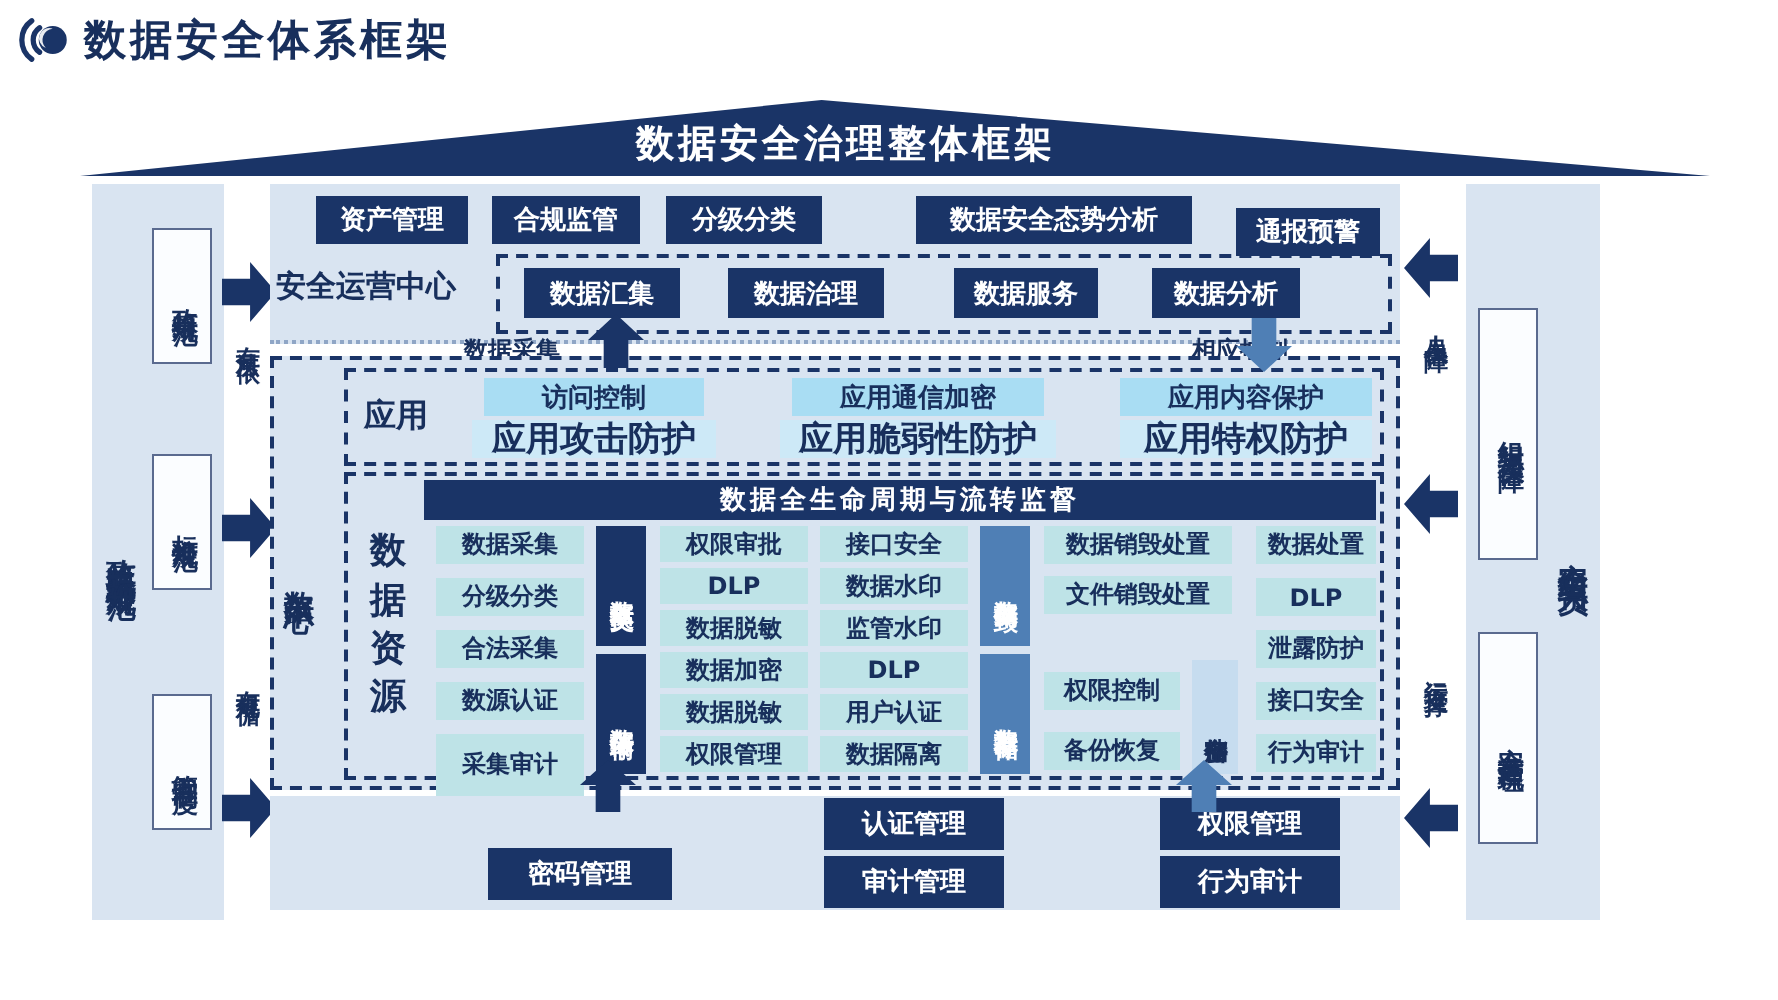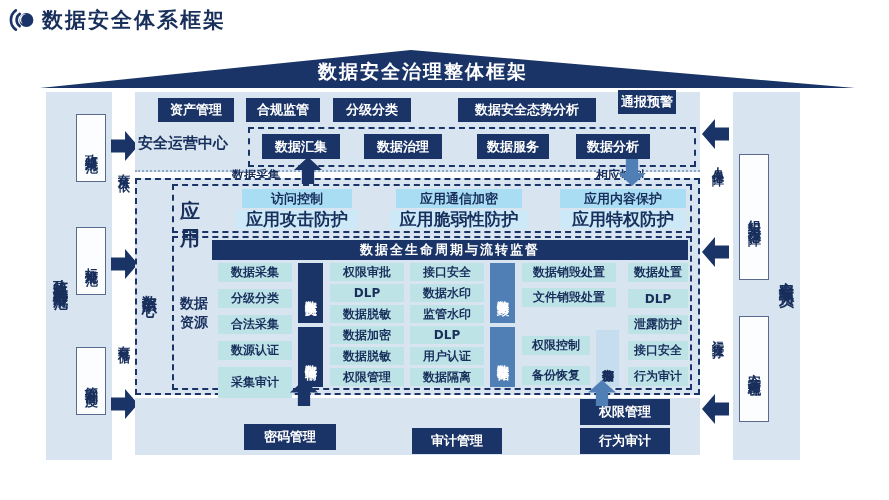--- a/index.html
+++ b/index.html
@@ -67,47 +67,47 @@
   <div class="abs al" style="left:702px;top:237px;width:27px;height:30px;"></div>
   <div class="abs al" style="left:702px;top:394px;width:27px;height:30px;"></div>
   <div class="abs vtext" style="left:709px;top:158px;font-size:12px;">人员保障</div>
   <div class="abs vtext" style="left:709px;top:330px;font-size:12px;">运行支撑</div>
 
   <div class="abs panel" style="left:135px;top:92px;width:565px;height:80px;border-bottom:2px dotted #8fa6c6;"></div>
   <div class="abs nbox" style="left:158px;top:98px;width:76px;height:24px;">资产管理</div>
   <div class="abs nbox" style="left:246px;top:98px;width:74px;height:24px;">合规监管</div>
   <div class="abs nbox" style="left:333px;top:98px;width:78px;height:24px;">分级分类</div>
   <div class="abs nbox" style="left:458px;top:98px;width:138px;height:24px;">数据安全态势分析</div>
-  <div class="abs nbox" style="left:618px;top:90px;width:58px;height:24px;">通报预警</div>
+  <div class="abs nbox" style="left:618px;top:104px;width:72px;height:24px;">通报预警</div>
   <div class="abs" style="left:138px;top:134px;width:108px;font-size:15px;font-weight:bold;color:var(--text);white-space:nowrap;">安全运营中心</div>
   <div class="abs dash" style="left:248px;top:127px;width:448px;height:40px;"></div>
   <div class="abs nbox" style="left:262px;top:134px;width:78px;height:25px;">数据汇集</div>
   <div class="abs nbox" style="left:364px;top:134px;width:78px;height:25px;">数据治理</div>
   <div class="abs nbox" style="left:477px;top:134px;width:72px;height:25px;">数据服务</div>
   <div class="abs nbox" style="left:576px;top:134px;width:74px;height:25px;">数据分析</div>
 
   <div class="abs flowlbl" style="left:232px;top:167px;">数据采集</div>
   <div class="abs au" style="left:294px;top:157px;width:28px;height:27px;background:var(--navy);z-index:5;"></div>
   <div class="abs flowlbl" style="left:556px;top:167px;margin-left:40px;">相应控制</div>
   <div class="abs ad" style="left:618px;top:159px;width:28px;height:27px;background:var(--blue);z-index:5;"></div>
 
   <div class="abs panel dash" style="left:135px;top:178px;width:565px;height:217px;"></div>
   <div class="abs vtext ctr" style="left:139px;top:178px;width:20px;height:217px;font-size:15px;">数据中心</div>
 
   <div class="abs dash" style="left:172px;top:184px;width:520px;height:49px;"></div>
-  <div class="abs ctr" style="left:180px;top:200px;width:36px;height:49px;font-size:20px;font-weight:bold;color:var(--text);">应用</div>
+  <div class="abs ctr" style="left:180px;top:184px;width:36px;height:49px;font-size:16px;font-weight:bold;color:var(--text);text-align:right;">应用</div>
   <div class="abs app1" style="left:242px;top:189px;width:110px;height:19px;">访问控制</div>
   <div class="abs app1" style="left:396px;top:189px;width:126px;height:19px;">应用通信加密</div>
   <div class="abs app1" style="left:560px;top:189px;width:126px;height:19px;">应用内容保护</div>
   <div class="abs app2" style="left:236px;top:210px;width:122px;height:19px;">应用攻击防护</div>
   <div class="abs app2" style="left:390px;top:210px;width:138px;height:19px;">应用脆弱性防护</div>
   <div class="abs app2" style="left:560px;top:210px;width:126px;height:19px;">应用特权防护</div>
 
   <div class="abs dash" style="left:172px;top:236px;width:520px;height:154px;"></div>
-  <div class="abs ctr" style="left:177px;top:236px;width:34px;height:154px;font-size:14px;font-weight:bold;color:var(--text);word-break:break-all;text-align:center;line-height:1.35;">数据资源</div>
+  <div class="abs ctr" style="left:177px;top:236px;width:34px;height:154px;font-size:18px;font-weight:bold;color:var(--text);word-break:break-all;text-align:center;line-height:1.35;">数据资源</div>
   <div class="abs nbox" style="left:212px;top:240px;width:476px;height:20px;letter-spacing:2px;">数据全生命周期与流转监督</div>
 
   <div class="abs titem" style="left:218px;top:263px;width:74px;height:19px;">数据采集</div>
   <div class="abs titem" style="left:218px;top:289px;width:74px;height:19px;">分级分类</div>
   <div class="abs titem" style="left:218px;top:315px;width:74px;height:19px;">合法采集</div>
   <div class="abs titem" style="left:218px;top:341px;width:74px;height:19px;">数源认证</div>
   <div class="abs titem" style="left:218px;top:367px;width:74px;height:31px;">采集审计</div>
 
   <div class="abs vbar vnavy" style="left:298px;top:263px;width:25px;height:60px;">数据交换</div>
   <div class="abs vbar vnavy" style="left:298px;top:327px;width:25px;height:60px;">数据传输</div>
@@ -140,17 +140,18 @@
   <div class="abs titem" style="left:628px;top:289px;width:60px;height:19px;">DLP</div>
   <div class="abs titem" style="left:628px;top:315px;width:60px;height:19px;">泄露防护</div>
   <div class="abs titem" style="left:628px;top:341px;width:60px;height:19px;">接口安全</div>
   <div class="abs titem" style="left:628px;top:367px;width:60px;height:19px;">行为审计</div>
 
   <div class="abs au" style="left:290px;top:380px;width:28px;height:26px;background:var(--navy);z-index:5;"></div>
   <div class="abs au" style="left:588px;top:380px;width:28px;height:26px;background:var(--blue);z-index:5;"></div>
 
   <div class="abs panel" style="left:135px;top:398px;width:565px;height:57px;"></div>
   <div class="abs nbox" style="left:244px;top:424px;width:92px;height:26px;">密码管理</div>
+  <div class="abs nbox" style="left:412px;top:399px;width:90px;height:26px;">认证管理</div>
   <div class="abs nbox" style="left:412px;top:428px;width:90px;height:26px;">审计管理</div>
   <div class="abs nbox" style="left:580px;top:399px;width:90px;height:26px;">权限管理</div>
   <div class="abs nbox" style="left:580px;top:428px;width:90px;height:26px;">行为审计</div>
 
 </div>
 
 </body></html>

